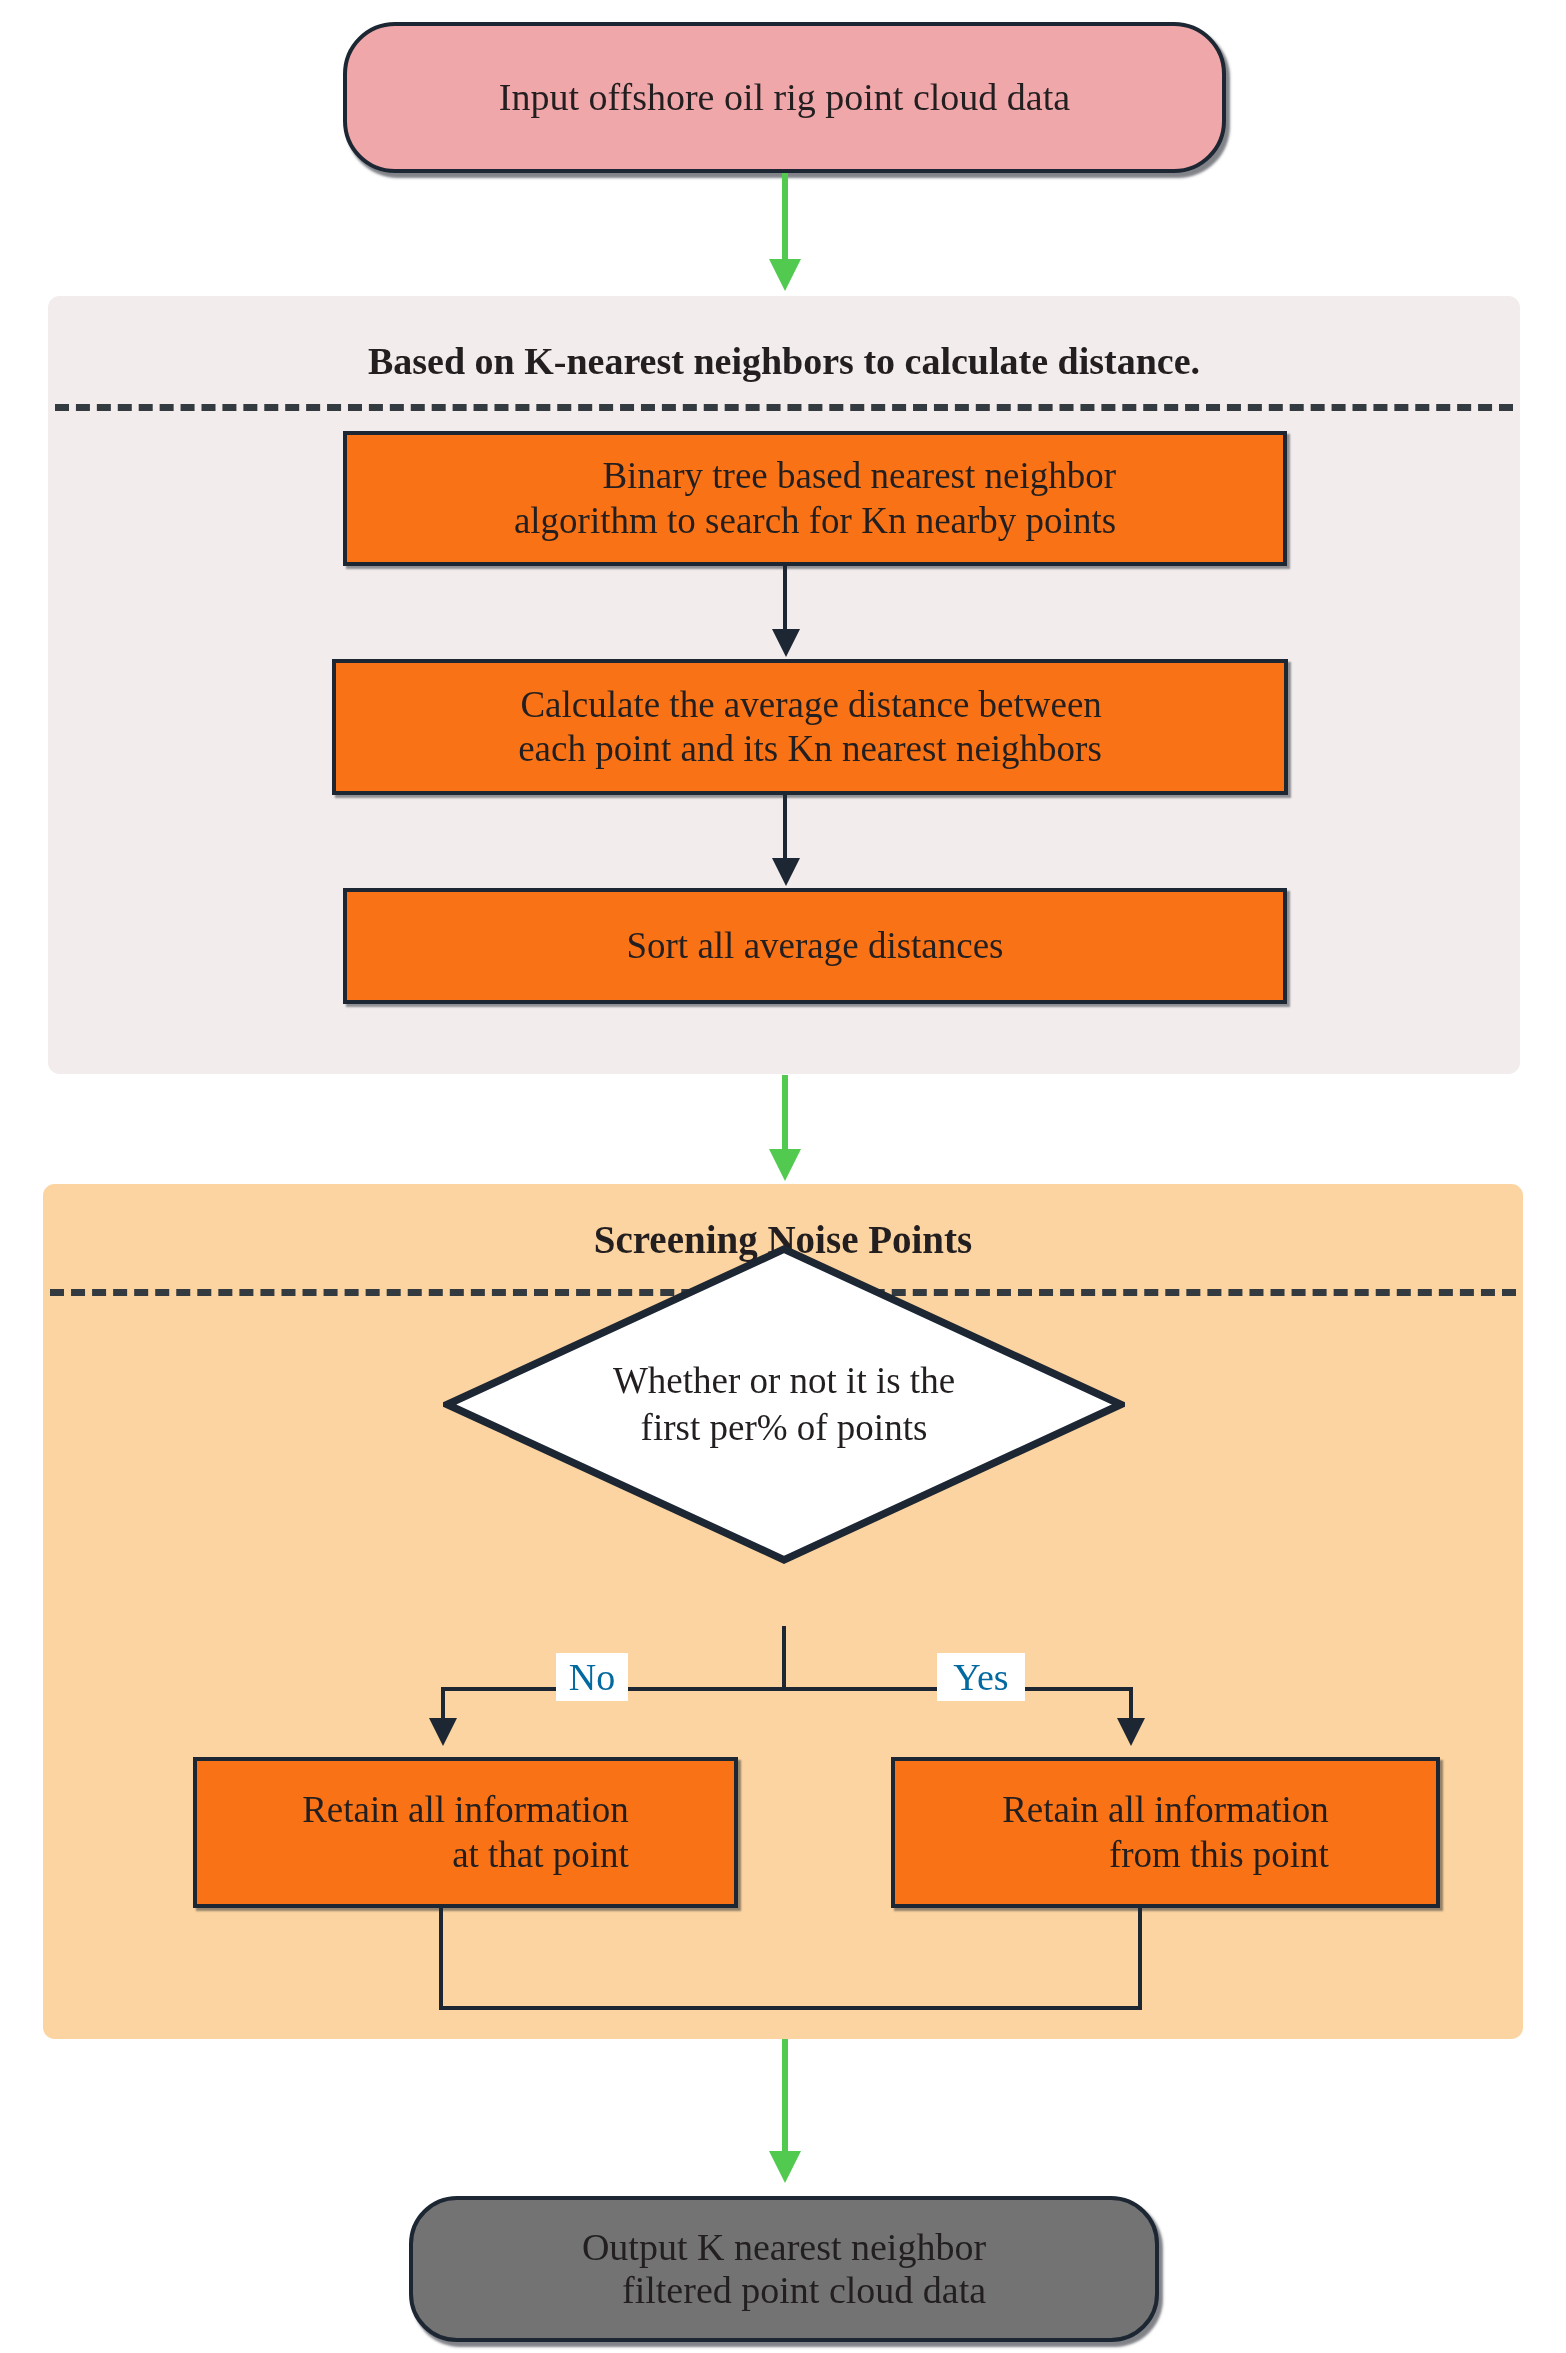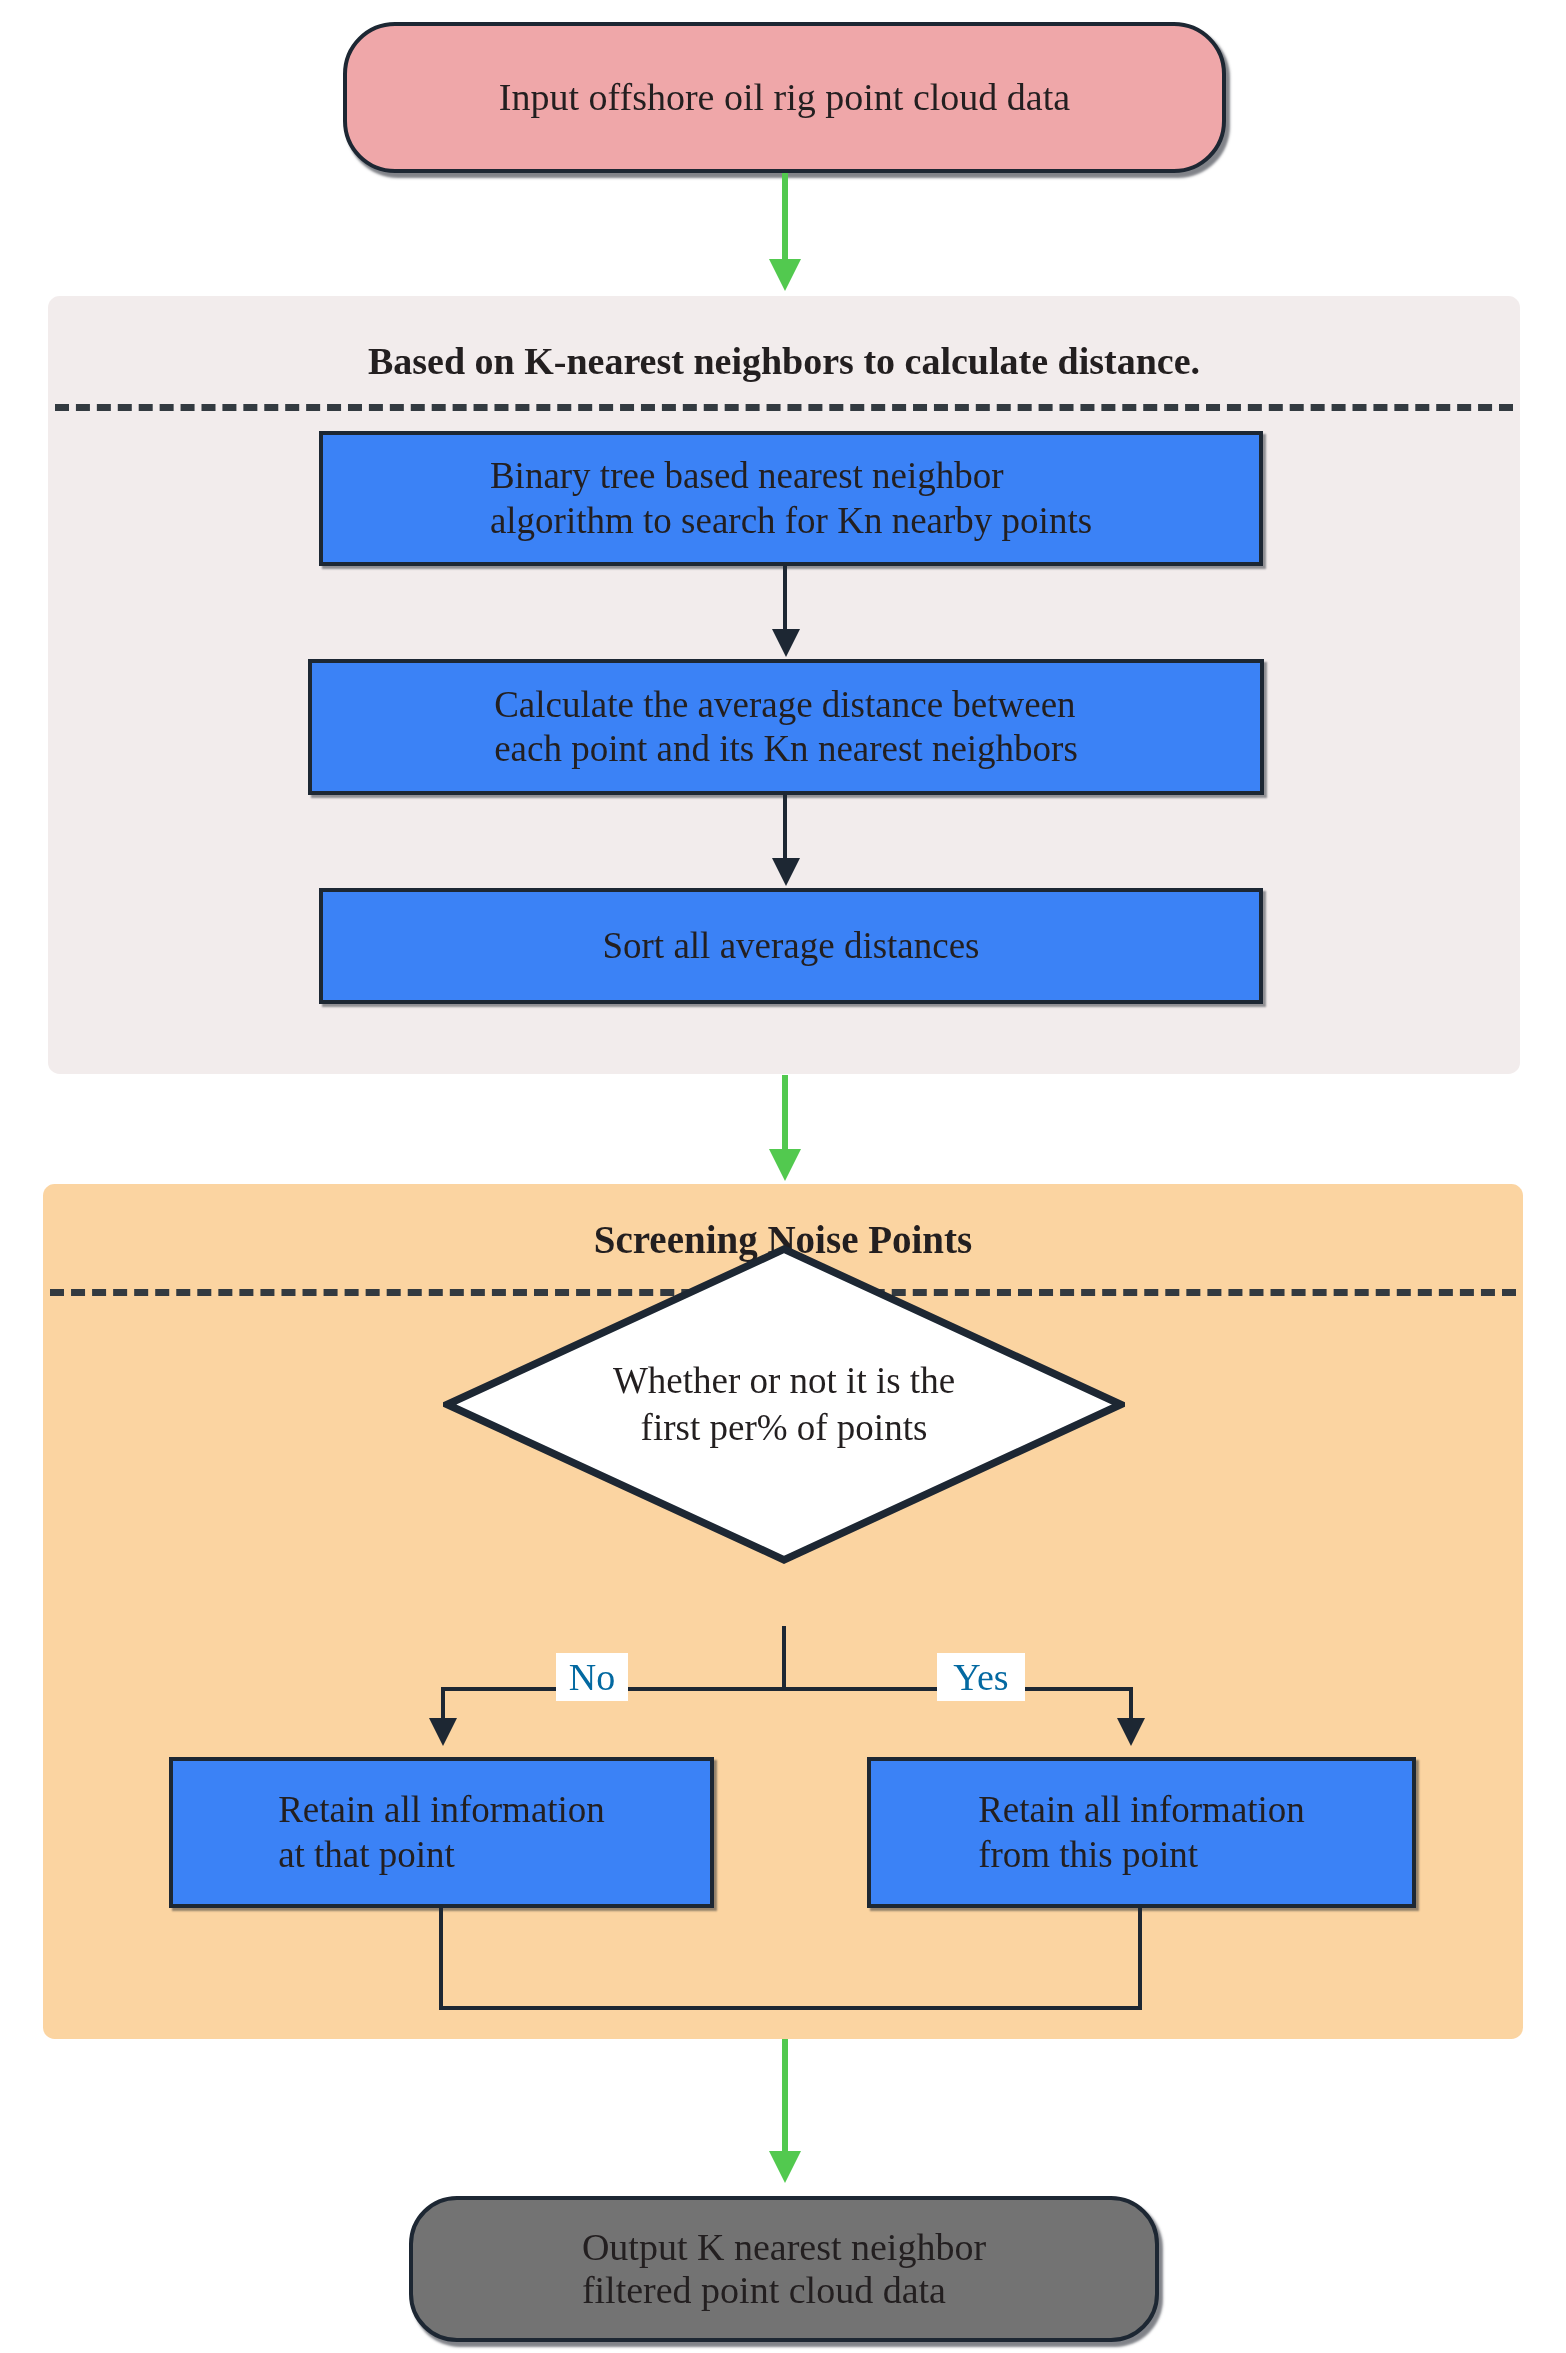--- a/index.html
+++ b/index.html
@@ -24,21 +24,21 @@
 
   .abs { position: absolute; box-sizing: border-box; }
 
   
   .terminator {
     border: 4.2px solid #1d2733;
     border-radius: 52px;
     display: flex;
     align-items: center;
     justify-content: center;
-    text-align: left;
+    text-align: right;
     box-shadow: 3.3px 4.2px 2.5px rgba(25,30,40,0.55);
   }
   .terminator .txt {
     font-size: 38px;
     color: #231f20;
     line-height: 1.12;
   }
 
   #input-node {
     left: 343px; top: 21.6px;
@@ -81,26 +81,27 @@
     left: 6.7px; right: 6.7px;
     height: 0;
     border-top: 7.5px dashed #333a40;
   }
   #knn-panel .panel-divider { top: 108px; }
   #screen-panel .panel-divider { top: 105px; }
 
   
   .process {
     border: 4.2px solid #1d2733;
-    background: #3b82f6;
+    background: #f97316;
     display: flex;
     align-items: center;
     justify-content: center;
-    text-align: left;
+    text-align: right;
     box-shadow: 3.3px 3.3px 1.7px rgba(25,30,40,0.45);
+    margin-left: 24px;
   }
   .process .txt {
     font-size: 37px;
     color: #231f20;
     line-height: 1.2;
   }
 
   #proc-search  { left: 319px; top: 431px;  width: 944px; height: 135px; }
   #proc-avg     { left: 308px; top: 659px;  width: 956px; height: 136px; }
   #proc-sort    { left: 319px; top: 888px; width: 944px; height: 116px; }

